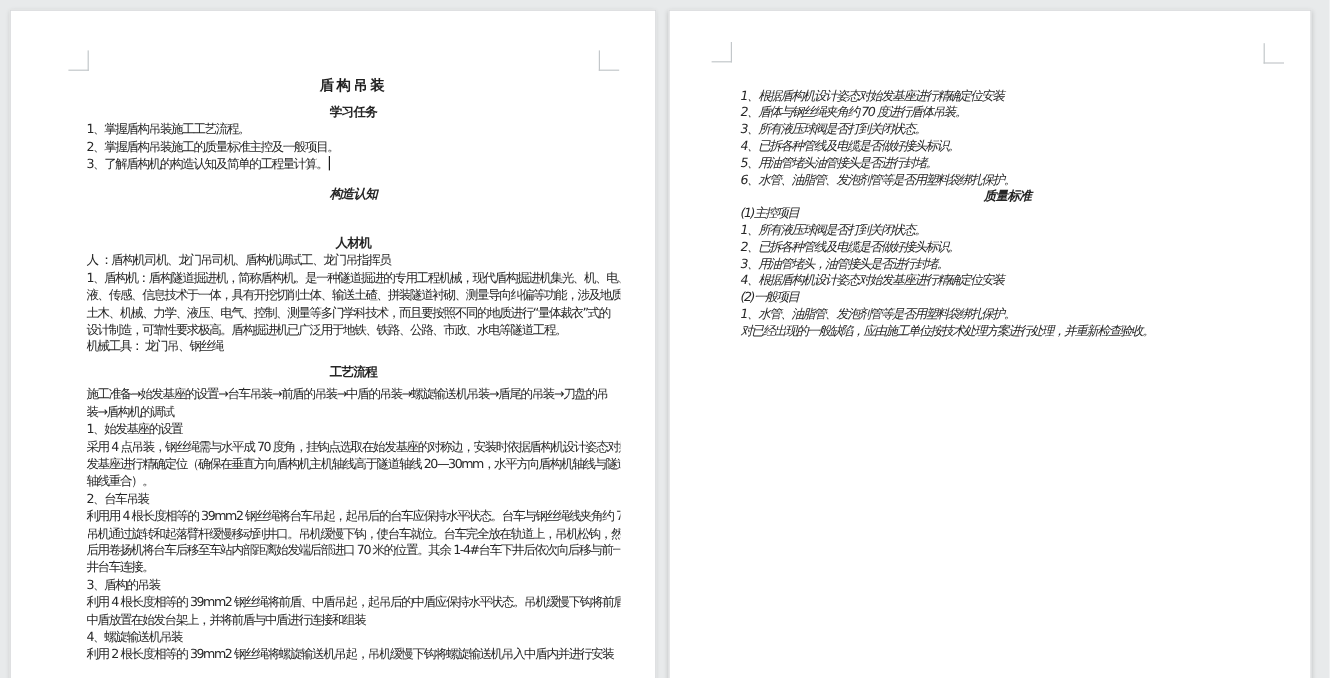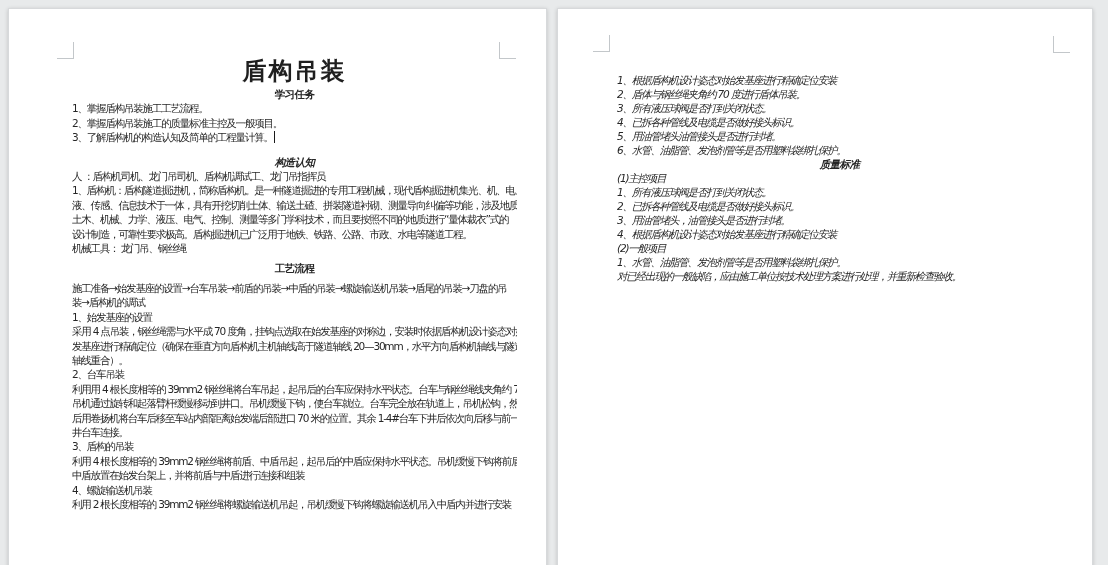--- a/index.html
+++ b/index.html
@@ -32,21 +32,21 @@
   .content {
     position:absolute;
     color:#262626;
     font-size:10.5px;
     letter-spacing:-1.2px;
   }
   #page1 .content { left:63px; top:52px; width:445px; line-height:14.4px; }
   #page2 .content { left:59px; top:64px; width:445px; line-height:14px;font-style:italic; }
 
   .doc-title {
-    font-size:24px; font-weight:bold; text-align:center;
+    font-size:12px; font-weight:bold; text-align:center;
     line-height:20px; letter-spacing:2px; margin-bottom:6px;
     color:#1f1f1f;
     font-family:"DejaVu Serif","Liberation Serif",serif;
   }
   .line { white-space:nowrap; overflow:hidden; }
   .line.heading { font-weight:bold; letter-spacing:-0.6px;text-align:center; }
   .cursor {
     display:inline-block; width:1px; height:12px;
     background:#1a1a1a; margin-left:1px; vertical-align:-2px;
   }
@@ -60,20 +60,21 @@
     <div class="corner tl" id="p1-corner-tl"></div>
     <div class="corner tr" id="p1-corner-tr"></div>
     <div class="content">
       <div class="doc-title">盾构吊装</div>
       <div>
           <div class="line heading" style="margin-top: 6px;"><span>学习任务</span></div>
           <div class="line"><span>1、掌握盾构吊装施工工艺流程。</span></div>
           <div class="line"><span>2、掌握盾构吊装施工的质量标准主控及一般项目。</span></div>
           <div class="line"><span>3、了解盾构机的构造认知及简单的工程量计算。</span><span class="cursor"></span></div>
           <div class="line heading" style="margin-top: 10px; font-style: italic;"><span>构造认知</span></div>
+          <div class="line heading" style="margin-top: 27px;"><span>人材机</span></div>
           <div class="line"><span>人 ：盾构机司机、龙门吊司机、盾构机调试工、龙门吊指挥员</span></div>
           <div class="line"><span>1、盾构机：盾构隧道掘进机，简称盾构机。是一种隧道掘进的专用工程机械，现代盾构掘进机集光、机、电、</span></div>
           <div class="line"><span>液、传感、信息技术于一体，具有开挖切削土体、输送土碴、拼装隧道衬砌、测量导向纠偏等功能，涉及地质、</span></div>
           <div class="line"><span>土木、机械、力学、液压、电气、控制、测量等多门学科技术，而且要按照不同的地质进行“量体裁衣”式的</span></div>
           <div class="line"><span>设计制造，可靠性要求极高。盾构掘进机已广泛用于地铁、铁路、公路、市政、水电等隧道工程。</span></div>
           <div class="line"><span>机械工具：  龙门吊、钢丝绳</span></div>
           <div class="line heading" style="margin-top: 6px;"><span>工艺流程</span></div>
           <div class="line" style="margin-top: 5px;"><span>施工准备→始发基座的设置→台车吊装→前盾的吊装→中盾的吊装→螺旋输送机吊装→盾尾的吊装→刀盘的吊</span></div>
           <div class="line"><span>装→盾构机的调试</span></div>
           <div class="line"><span>1、始发基座的设置</span></div>

